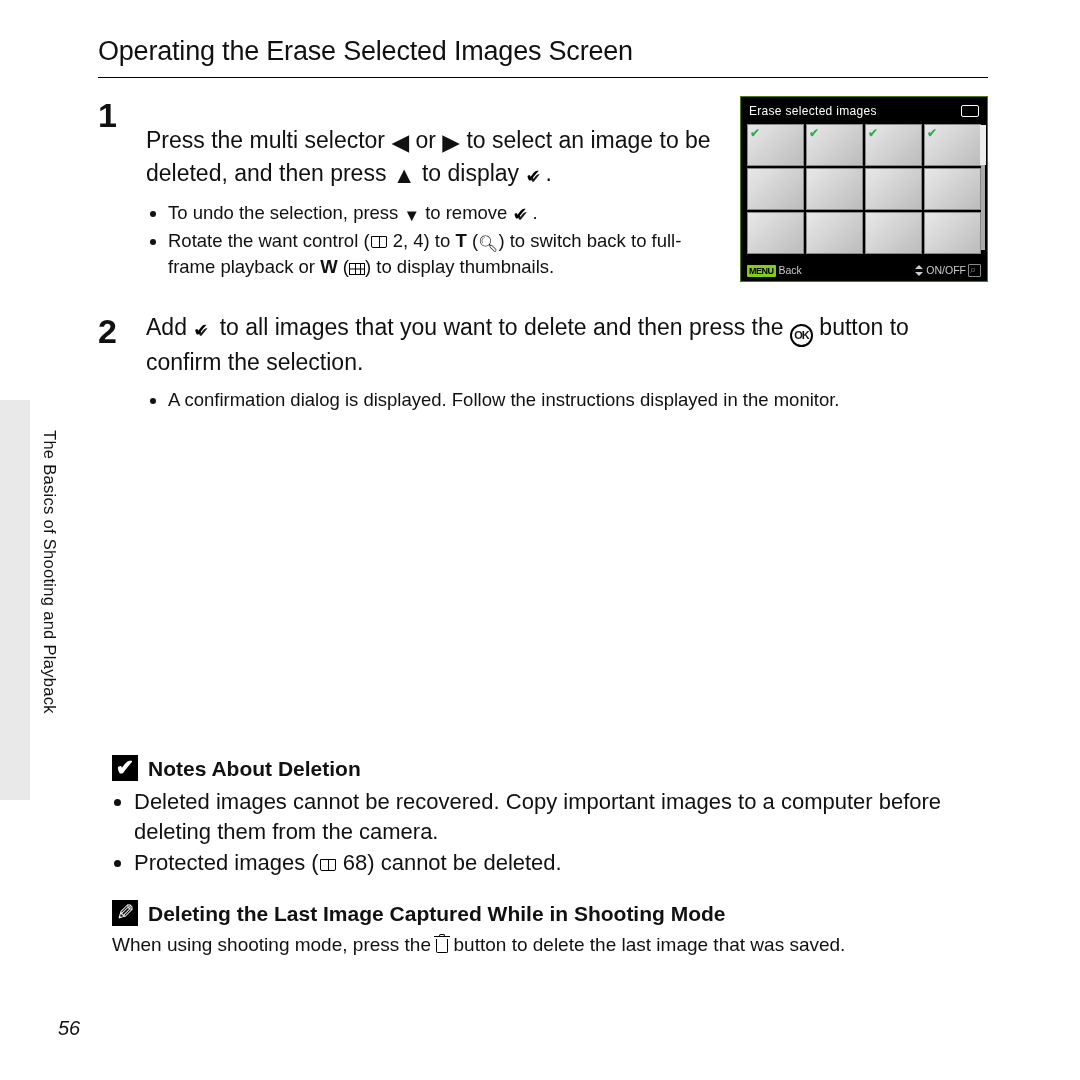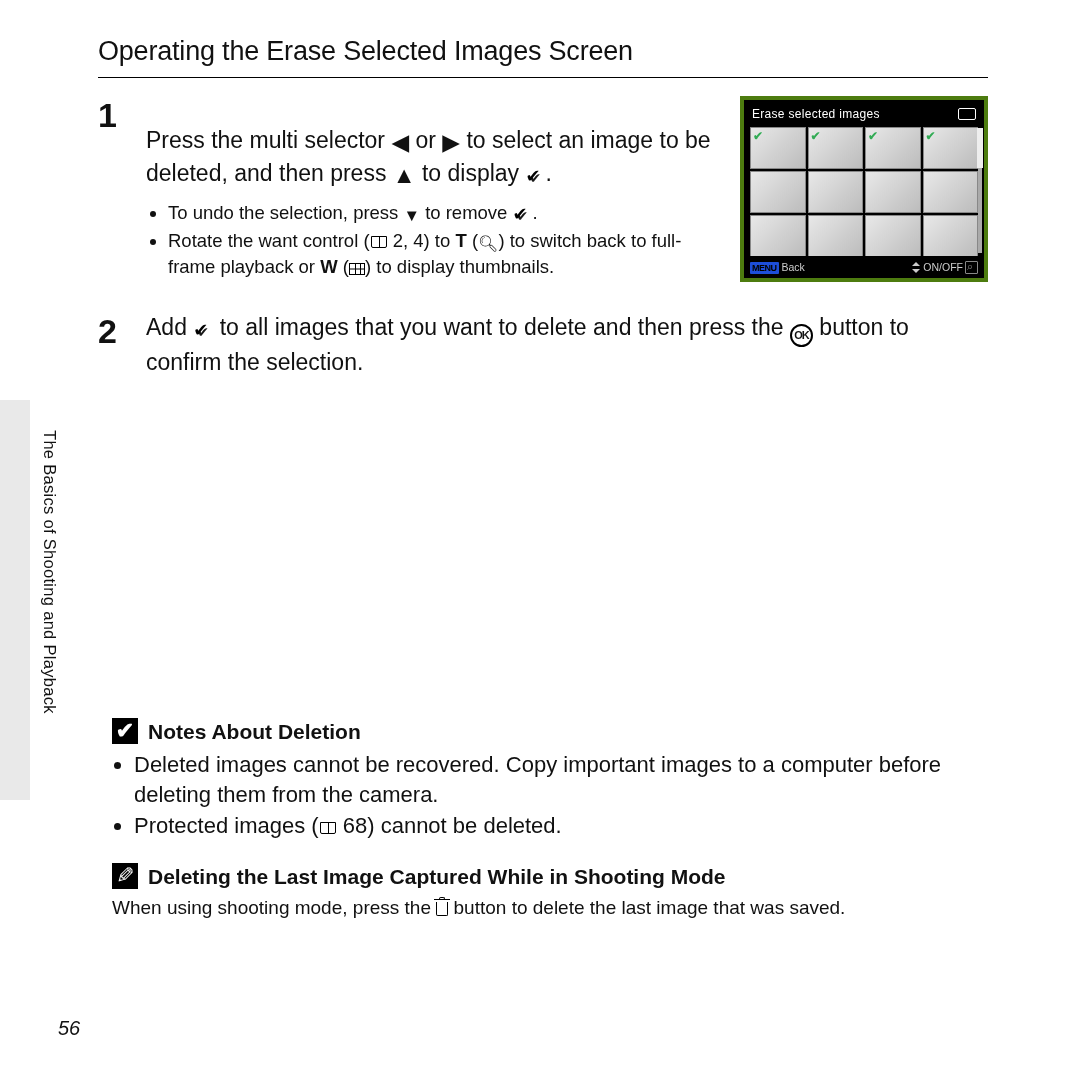--- a/index.html
+++ b/index.html
@@ -56,21 +56,21 @@
   .step-sublist li { margin-bottom: 2px; }
   .step1-row { display: flex; gap: 18px; align-items: flex-end; }
   .step1-text { flex: 1; }
   .glyph { display: inline-block; vertical-align: -2px; }
   .small-glyph { font-size: 0.9em; }
 
   
   .cam {
     width: 248px; height: 186px;
     background: #000;
-    border: 4px solid #4d7c0f;
+    border: 1px solid #4d7c0f;
     flex-shrink: 0;
     font-family: Arial, sans-serif;
     position: relative;
     padding: 5px 0 0 0;
   }
   .cam-header {
     color: #fff; font-size: 12px;
     padding: 2px 8px 6px 8px;
     display: flex; justify-content: space-between;
     align-items: center;
@@ -113,21 +113,21 @@
     position: absolute; bottom: 0; left: 0; right: 0;
     height: 22px;
     background: #000;
     color: #ccc;
     font-size: 10.5px;
     display: flex; justify-content: space-between;
     align-items: center;
     padding: 0 6px;
   }
   .menu-chip {
-    background: #1d4ed8; color: #000;
+    background: #84cc16; color: #000;
     font-size: 9px; font-weight: bold;
     padding: 1px 2px; border-radius: 1px;
     margin-right: 3px; letter-spacing: -0.5px;
   }
   .onoff-chip {
     display: inline-flex; align-items: center; gap: 2px;
   }
   .updown-icon {
     display: inline-block; width: 9px; height: 11px; position: relative;
   }
@@ -333,20 +333,23 @@
     <div class="step-content">
       <p class="step-head">
         <span>Add </span>
         <span class="check-stack"></span>
         <span> to all images that you want to delete and then press the </span>
         <span class="ok-circ">
             <span>OK</span>
           </span>
         <span> button to confirm the selection.</span>
       </p>
+      <ul class="step-sublist">
+        <li>A confirmation dialog is displayed. Follow the instructions displayed in the monitor.</li>
+      </ul>
     </div>
   </div>
 
   <div class="note-block">
     <div class="note-header">
       <span class="note-icon check"></span>
       <span class="note-title">Notes About Deletion</span>
     </div>
     <ul class="note-list">
       <li>Deleted images cannot be recovered. Copy important images to a computer before deleting them from the camera.</li>

